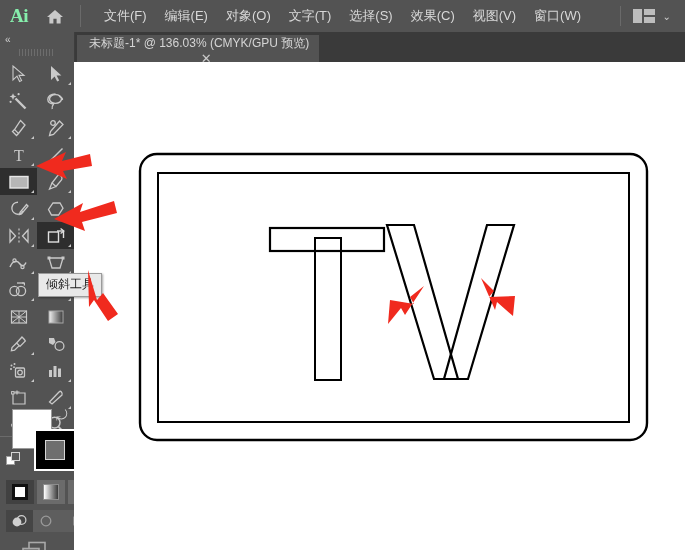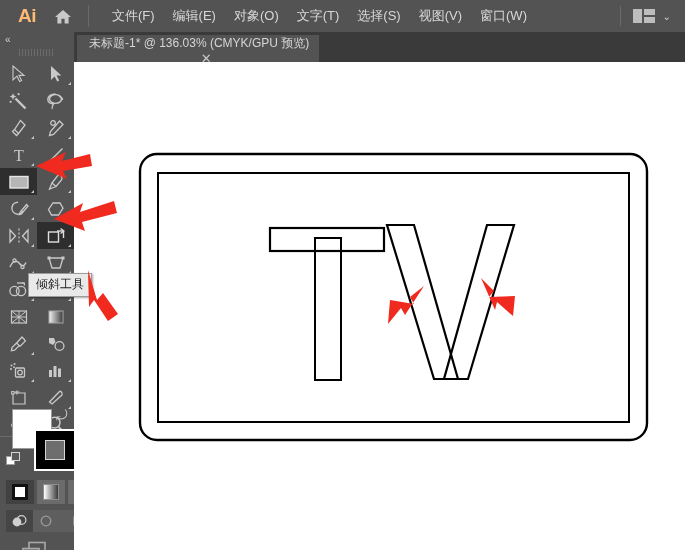--- a/index.html
+++ b/index.html
@@ -12,23 +12,22 @@
   #app{position:relative;width:685px;height:550px;}
 
   
   .menubar{
     position:absolute;left:0;top:0;width:685px;height:32px;
     background:#535353;display:flex;align-items:center;
     box-sizing:border-box;
   }
   .ai-logo{
     width:38px;height:32px;display:flex;align-items:center;justify-content:center;
-    color:#fdba74;font-size:19px;font-weight:bold;letter-spacing:-.5px;
-    font-family:Liberation Sans, sans-serif;
-    margin-left:8px;
+    color:#86efac;font-size:19px;font-weight:bold;letter-spacing:-.5px;
+    font-family:Liberation Serif, serif;
   }
   .home-btn{
     width:34px;height:32px;display:flex;align-items:center;justify-content:center;
   }
   .menu-sep{width:1px;height:22px;background:#6a6a6a;margin:0 8px;}
   .menu-items{display:flex;align-items:center;margin-left:6px;}
   .menu-item{
     color:#d8d8d8;font-size:13px;padding:4px 9px;white-space:nowrap;cursor:default;
   }
   .menubar-right{margin-left:auto;display:flex;align-items:center;padding-right:14px;}
@@ -105,21 +104,21 @@
   .mode .none:after{content:"";position:absolute;left:-3px;top:6px;width:26px;height:2.5px;background:#e02020;transform:rotate(-45deg);}
 
   .drawmodes{position:absolute;left:6px;top:478px;display:flex;}
   .dm{width:27px;height:22px;background:#5e5e5e;display:flex;align-items:center;justify-content:center;}
   .dm.sel{background:#454545;}
 
   .screenmode{position:absolute;left:0;top:508px;width:74px;display:flex;justify-content:center;}
 
   
   .tooltip{
-    position:absolute;left:28px;top:241px;
+    position:absolute;left:38px;top:241px;
     background:#e9e9e9;border:1px solid #9b9b9b;
     color:#1a1a1a;font-size:12px;padding:2px 7px 3px 7px;
     white-space:nowrap;box-shadow:1px 1px 2px rgba(0,0,0,.35);
     z-index:40;
   }
 
   
   .canvas{
     position:absolute;left:74px;top:62px;width:611px;height:488px;
     background:#ffffff;overflow:hidden;
@@ -141,20 +140,21 @@
         <path d="M9 2 L17 9 L14.6 9 L14.6 15.5 L10.6 15.5 L10.6 10.8 L7.4 10.8 L7.4 15.5 L3.4 15.5 L3.4 9 L1 9 Z" fill="#c9c9c9"></path>
       </svg>
     </div>
     <div class="menu-sep"></div>
     <div class="menu-items">
       <div class="menu-item">文件(F)</div>
       <div class="menu-item">编辑(E)</div>
       <div class="menu-item">对象(O)</div>
       <div class="menu-item">文字(T)</div>
       <div class="menu-item">选择(S)</div>
+      <div class="menu-item">效果(C)</div>
       <div class="menu-item">视图(V)</div>
       <div class="menu-item">窗口(W)</div>
     </div>
     <div class="menubar-right">
       <div class="ws-sep"></div>
       <div class="ws-icon">
         <svg width="22" height="14" viewBox="0 0 22 14">
           <rect x="0" y="0" width="9" height="14" fill="#bdbdbd"></rect>
           <rect x="11" y="0" width="11" height="6" fill="#bdbdbd"></rect>
           <rect x="11" y="8" width="11" height="6" fill="#bdbdbd"></rect>

